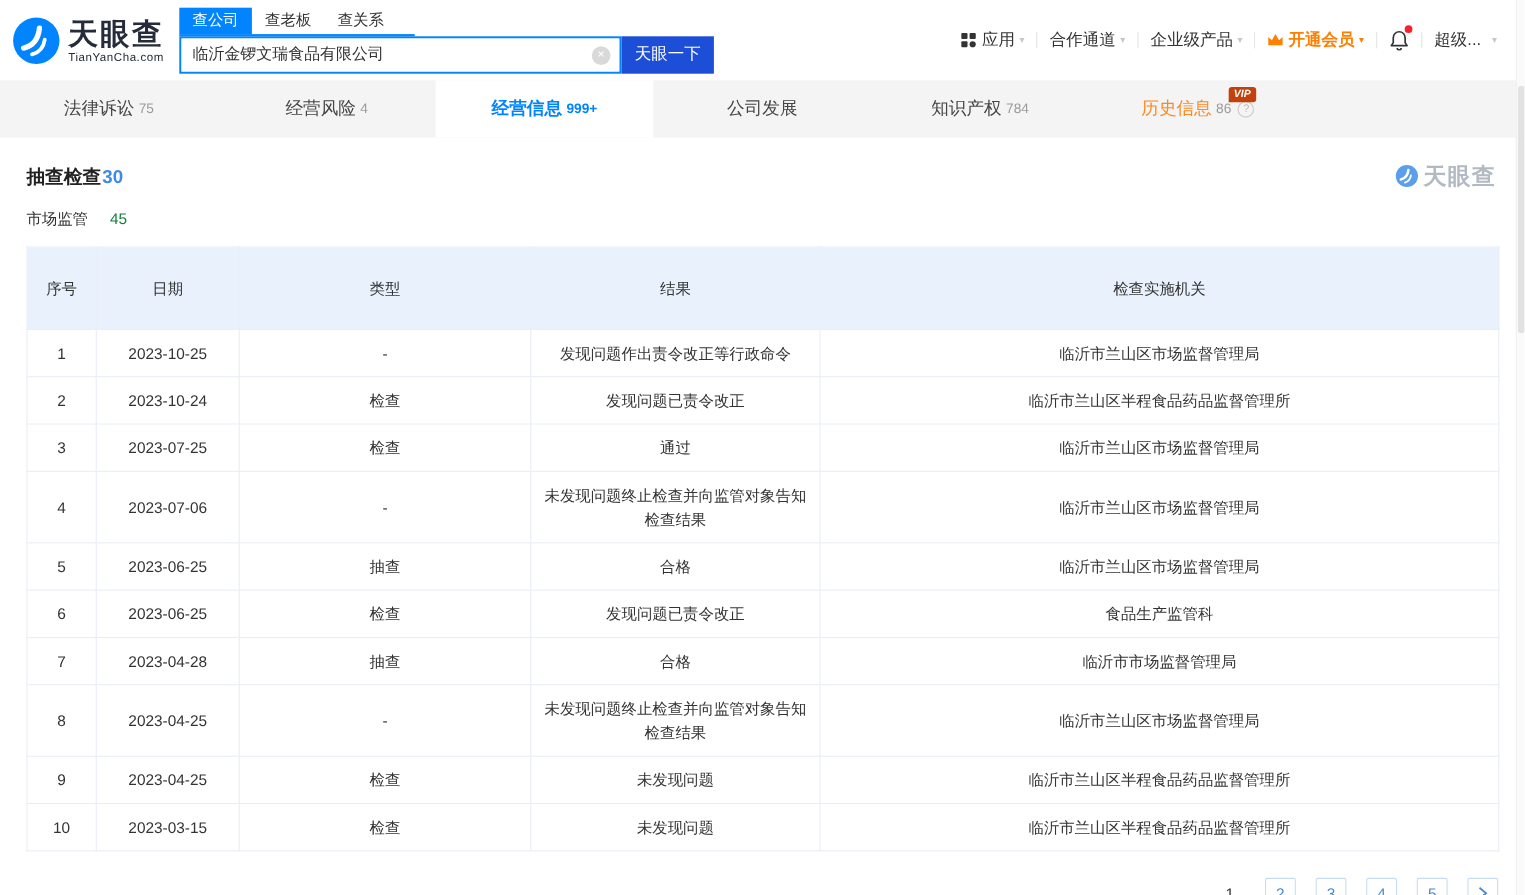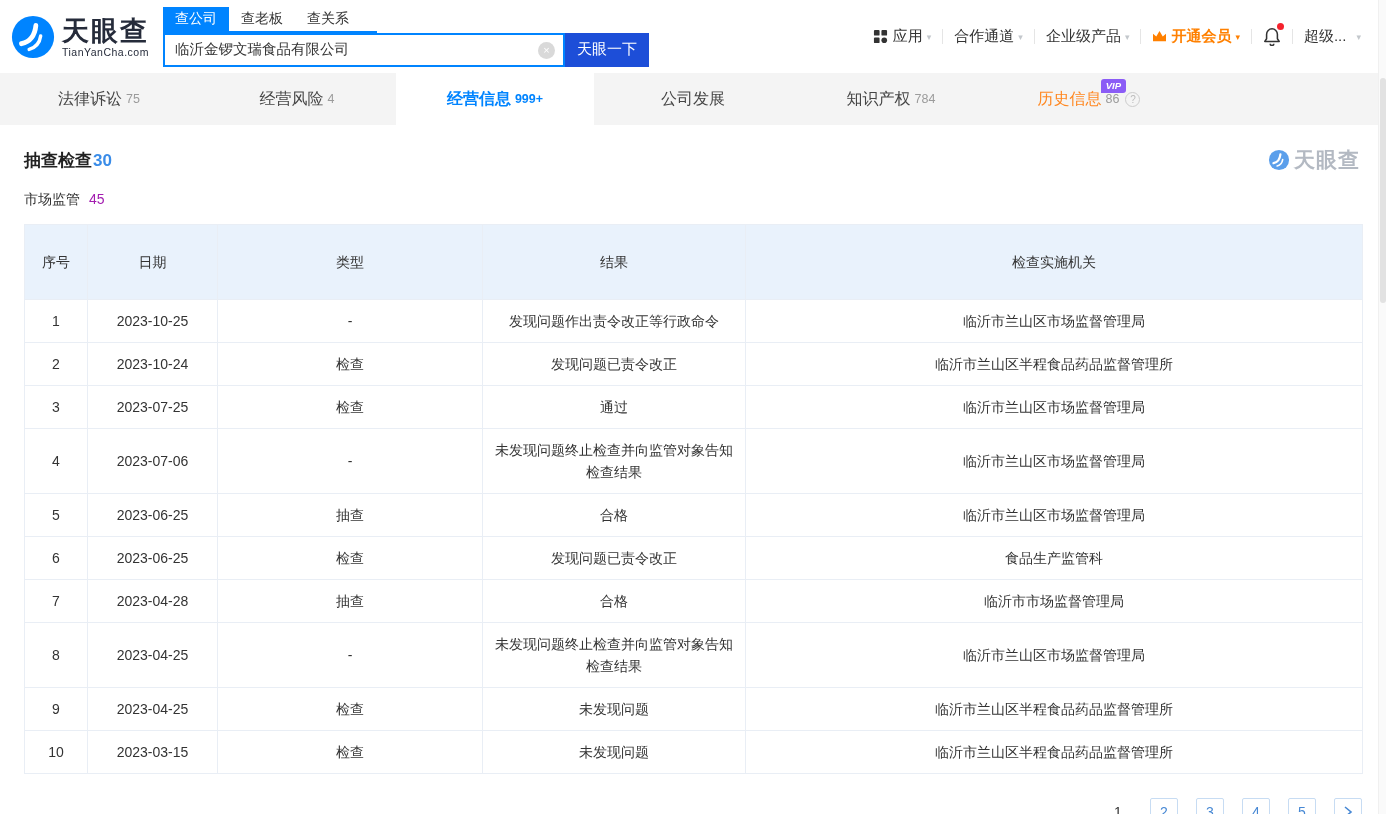--- a/index.html
+++ b/index.html
@@ -45,33 +45,33 @@
     background:#f5222d; }
 
   
   .main-tabs { display:flex; height:52px; background:#f4f4f4; }
   .main-tab { width:198px; display:flex; align-items:center; justify-content:center; cursor:pointer;
     font-size:16px; color:#454545; position:relative; }
   .main-tab .cnt { font-size:12.5px; color:#9b9b9b; margin-left:4px; }
   .main-tab.active { background:#fff; color:#0084ff; font-weight:bold; }
   .main-tab.active .cnt { color:#0084ff; font-weight:bold; }
   .main-tab.history { color:#ff8720; }
-  .vip-badge { position:absolute; top:6px; right:62px; background:#8b5cf6; color:#fff;
+  .vip-badge { position:absolute; top:6px; right:46px; background:#c2410c; color:#fff;
     font-size:9.5px; font-style:italic; font-weight:bold; padding:1px 5px 2px; border-radius:3px 3px 3px 0; }
   .help-icon { width:15px; height:15px; border:1px solid #ccc; border-radius:50%; color:#bbb;
     font-size:10px; line-height:13px; text-align:center; margin-left:6px; font-style:normal; }
 
   
   .section-head { display:flex; align-items:center; justify-content:space-between; padding:21px 26px 0 24px; }
   .section-title { font-size:17px; font-weight:bold; color:#222; }
   .section-title .cnt { color:#3a8ce8; margin-left:1px; }
   .watermark { display:flex; align-items:center; opacity:.85; }
   .watermark .wm-text { font-size:21px; font-weight:bold; color:#a6adb8; letter-spacing:1px; margin-left:4px; }
   .subsection { padding:17px 24px 0; font-size:14px; color:#333; }
-  .subsection .cnt { color:#a21caf; margin-left:5px; }
+  .subsection .cnt { color:#15803d; margin-left:16px; }
 
   
   .tbl-wrap { padding:15px 24px 0; }
   table { width:1338px; border-collapse:collapse; table-layout:fixed; }
   th, td { border:1px solid #e9eef5; text-align:center; font-size:14px; color:#333;
     padding:10px 8px; line-height:22px; font-weight:normal; word-break:break-all; }
   thead th { background:#e9f2fc; height:42px; padding:26px 8px; }
   tbody td { background:#fff; }
 
   

